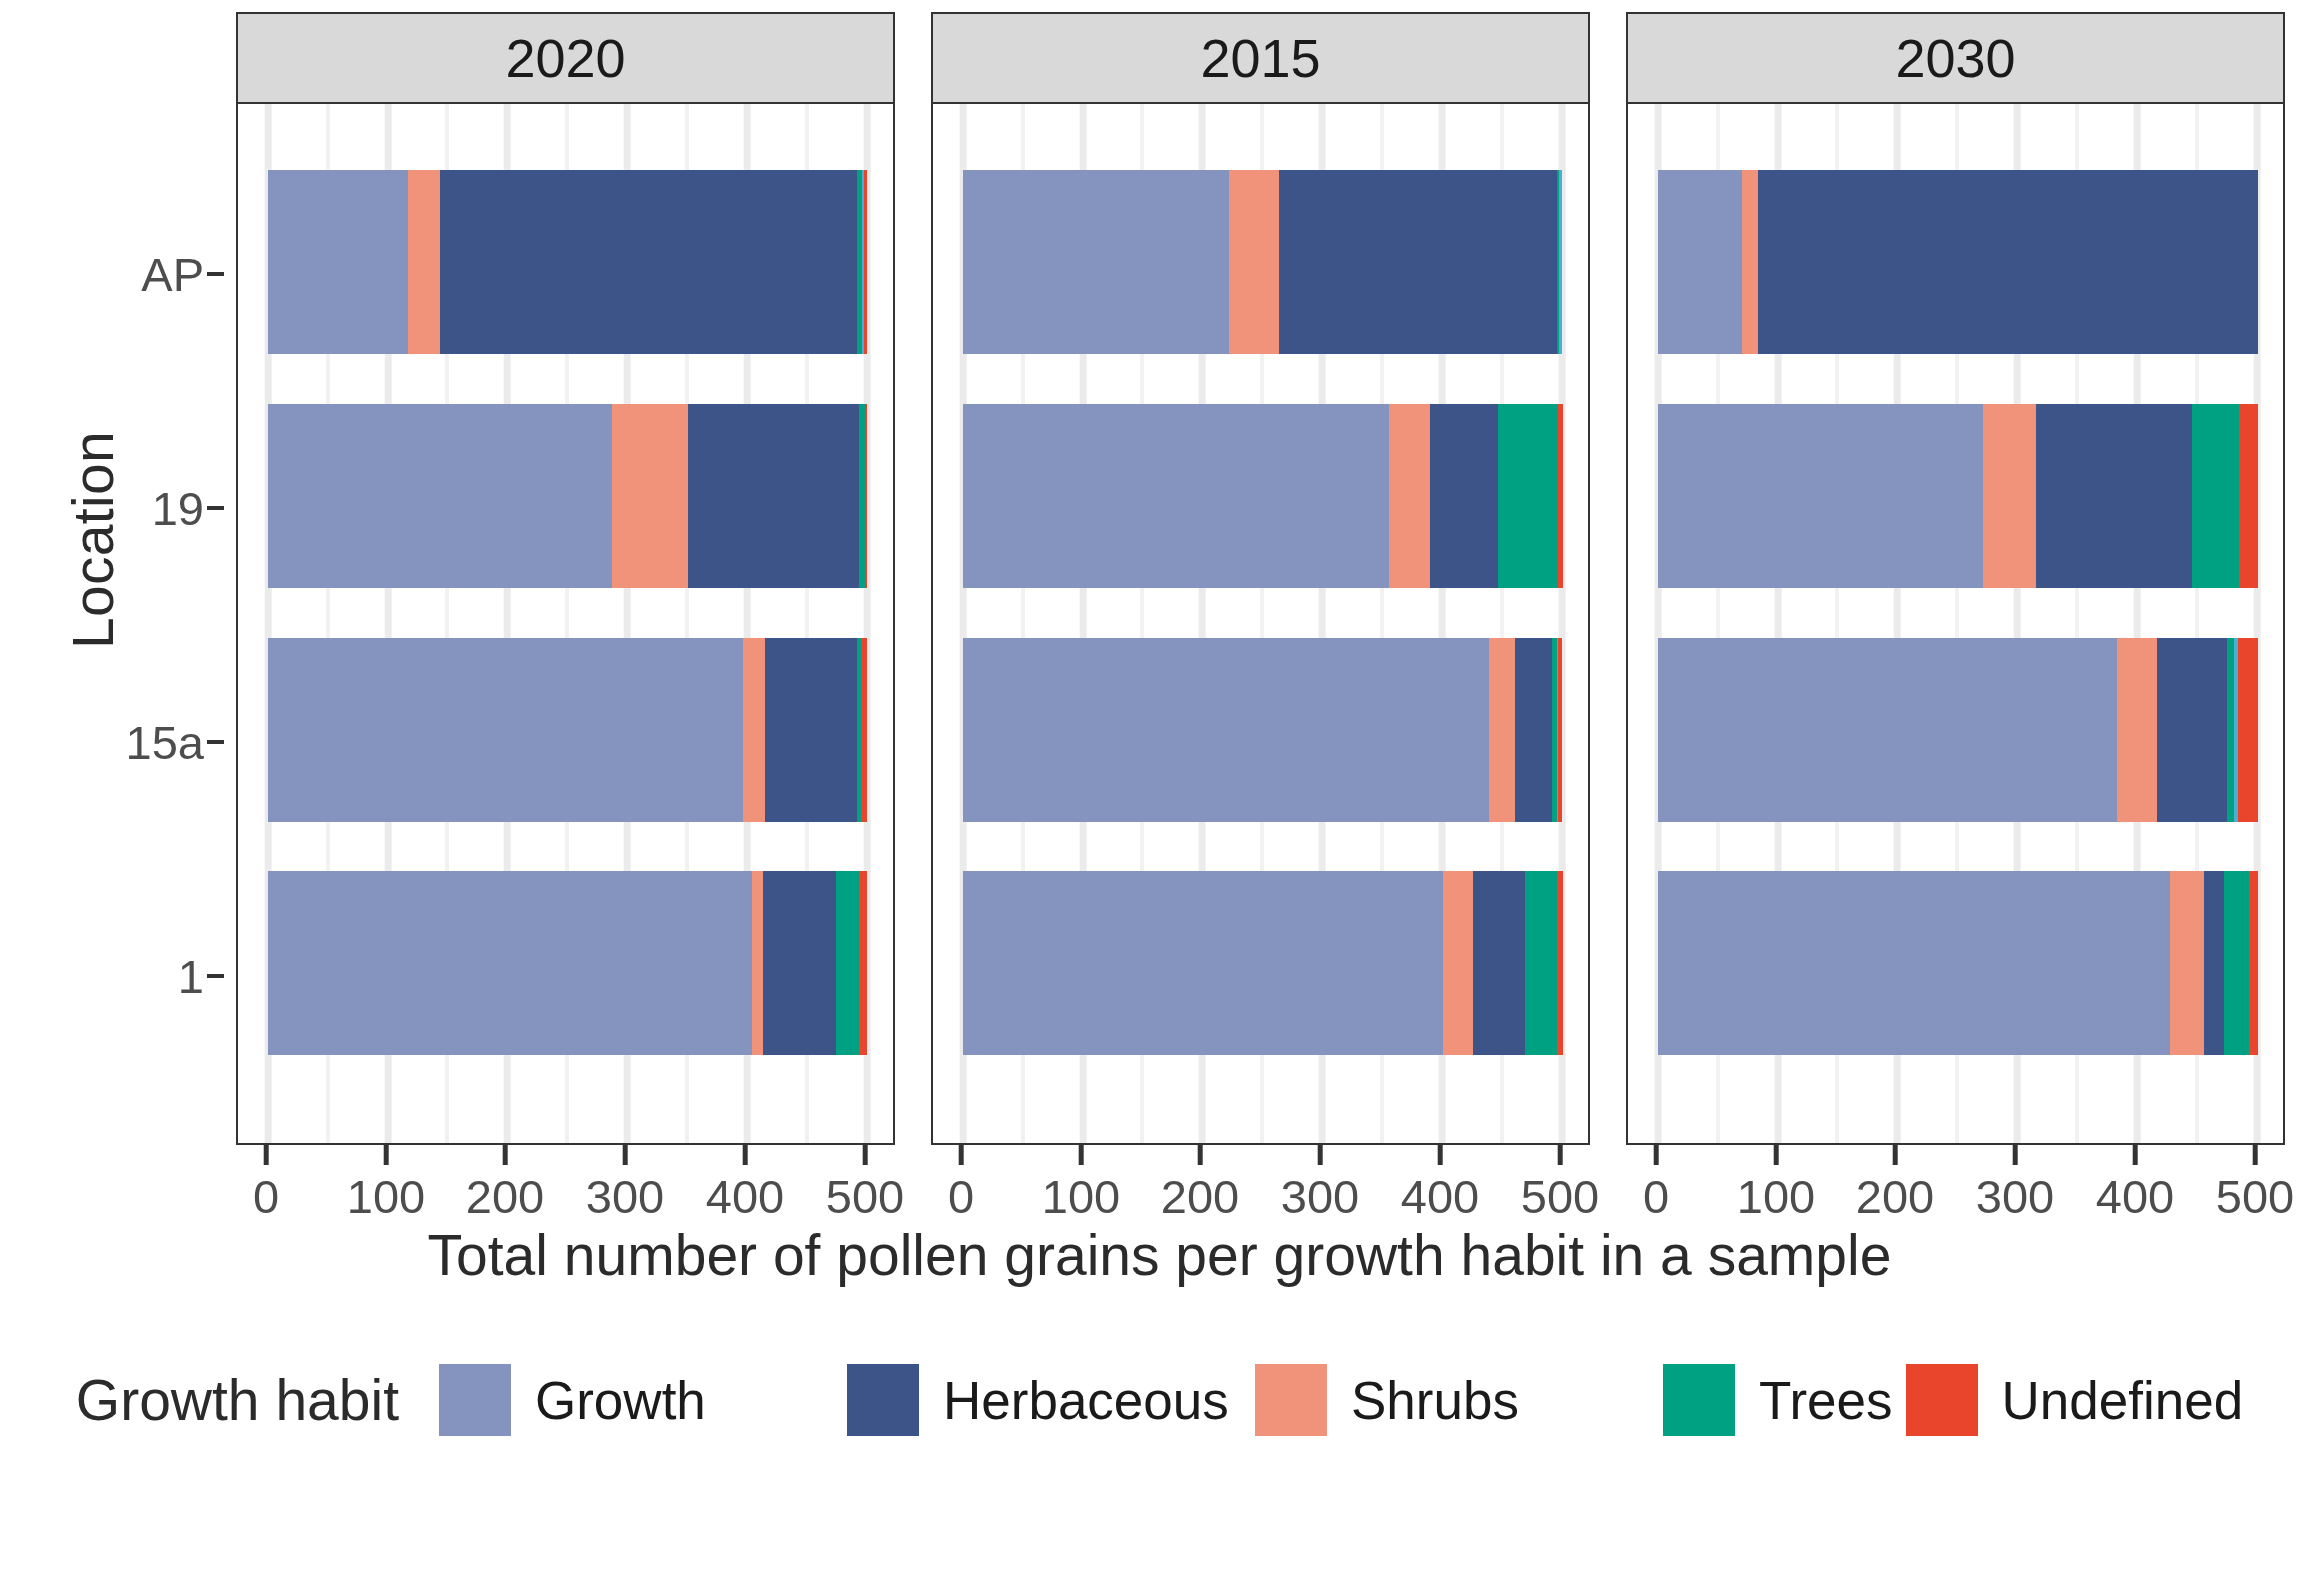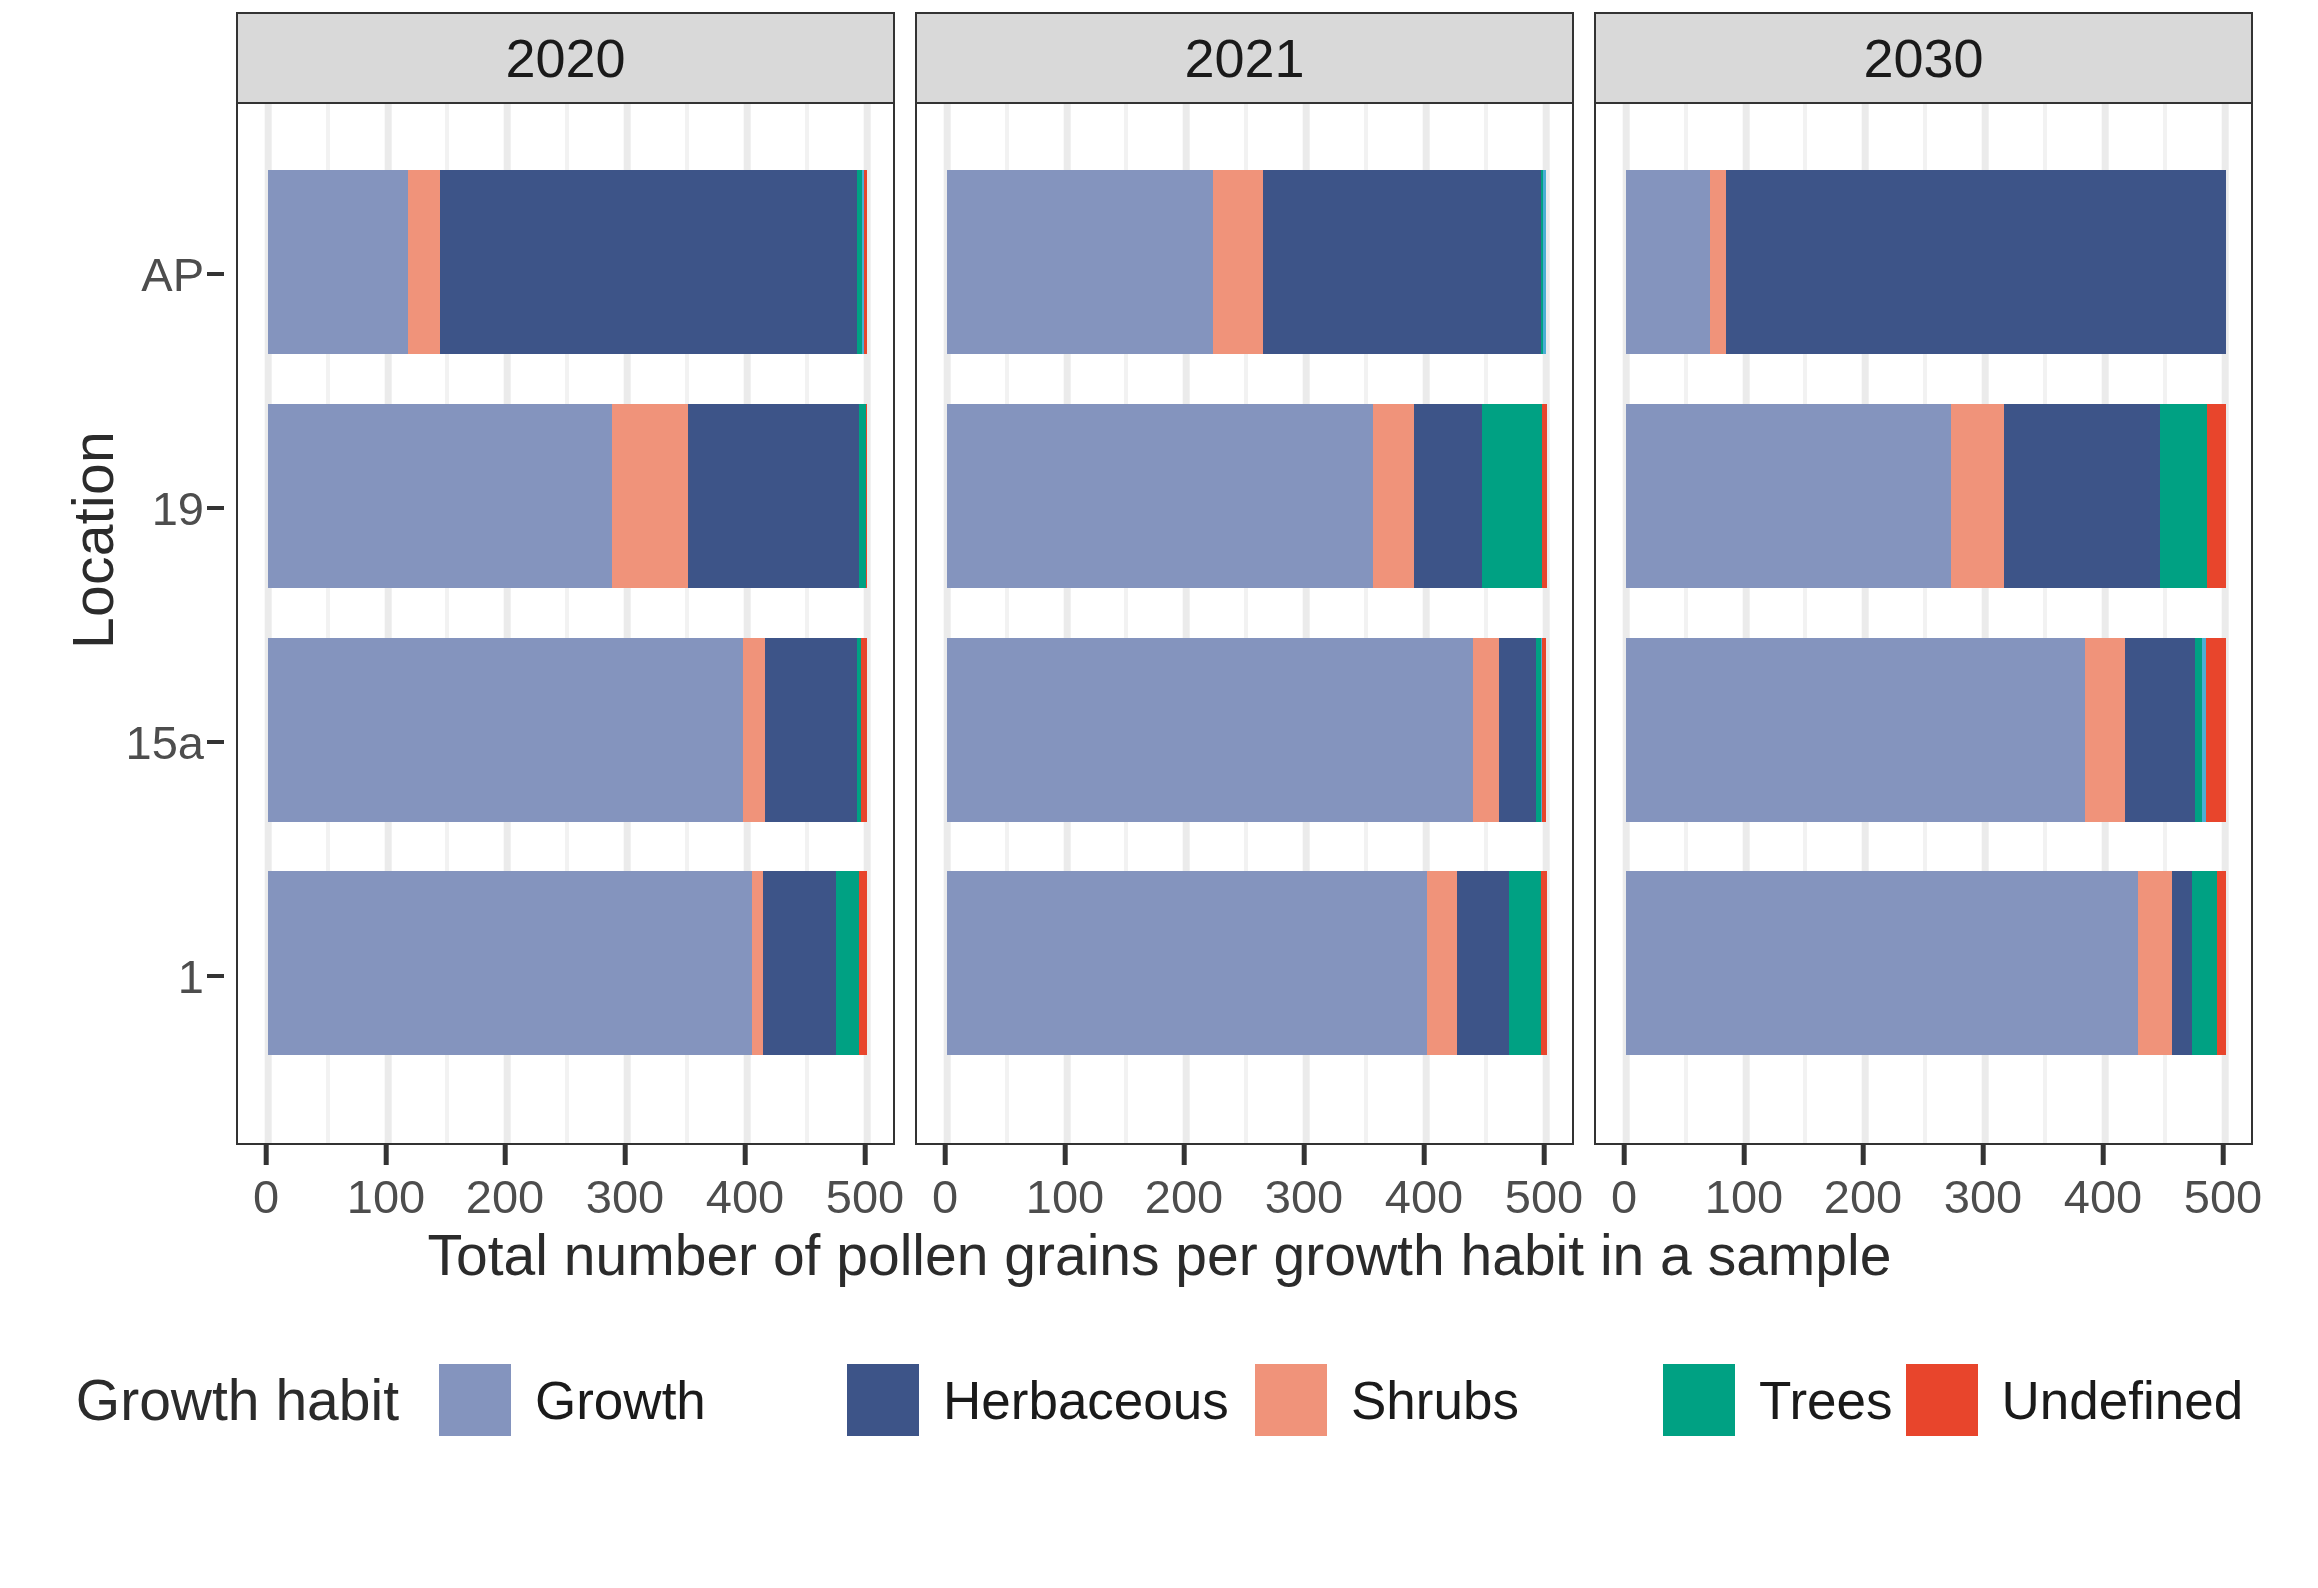--- a/index.html
+++ b/index.html
@@ -31,21 +31,21 @@
     white-space:nowrap;
   }
   .y-tick-mark{
     position:absolute; right:0px; width:17px; height:4px;
     background:#333333; transform:translateY(-50%);
   }
 
   
   .facets{
     position:absolute; left:236px; top:12px;
-    display:flex; gap:20px;
+    display:flex; gap:36px;
   }
   .facet{ display:flex; flex-direction:column; width:659px; }
   .facet-strip{
     background:#d9d9d9;
     border:2px solid #333333;
     height:92px;
     display:flex; align-items:center; justify-content:center;
     box-sizing:border-box;
   }
   .facet-strip-label{ font-size:54px; color:#1a1a1a; }
@@ -188,21 +188,21 @@
           <div class="x-tick-mark" style="left: 389px;"></div>
           <div class="x-tick-label" style="left: 389px;">300</div>
           <div class="x-tick-mark" style="left: 509px;"></div>
           <div class="x-tick-label" style="left: 509px;">400</div>
           <div class="x-tick-mark" style="left: 629px;"></div>
           <div class="x-tick-label" style="left: 629px;">500</div>
         </div>
       </div>
       <div class="facet">
         <div class="facet-strip">
-          <div class="facet-strip-label">2021</div>
+          <div class="facet-strip-label">2015</div>
         </div>
         <div class="panel">
           <div class="plot-area">
             <div class="gridline" style="left: 30px;"></div>
             <div class="gridline minor" style="left: 90px;"></div>
             <div class="gridline" style="left: 150px;"></div>
             <div class="gridline minor" style="left: 209px;"></div>
             <div class="gridline" style="left: 269px;"></div>
             <div class="gridline minor" style="left: 329px;"></div>
             <div class="gridline" style="left: 389px;"></div>

